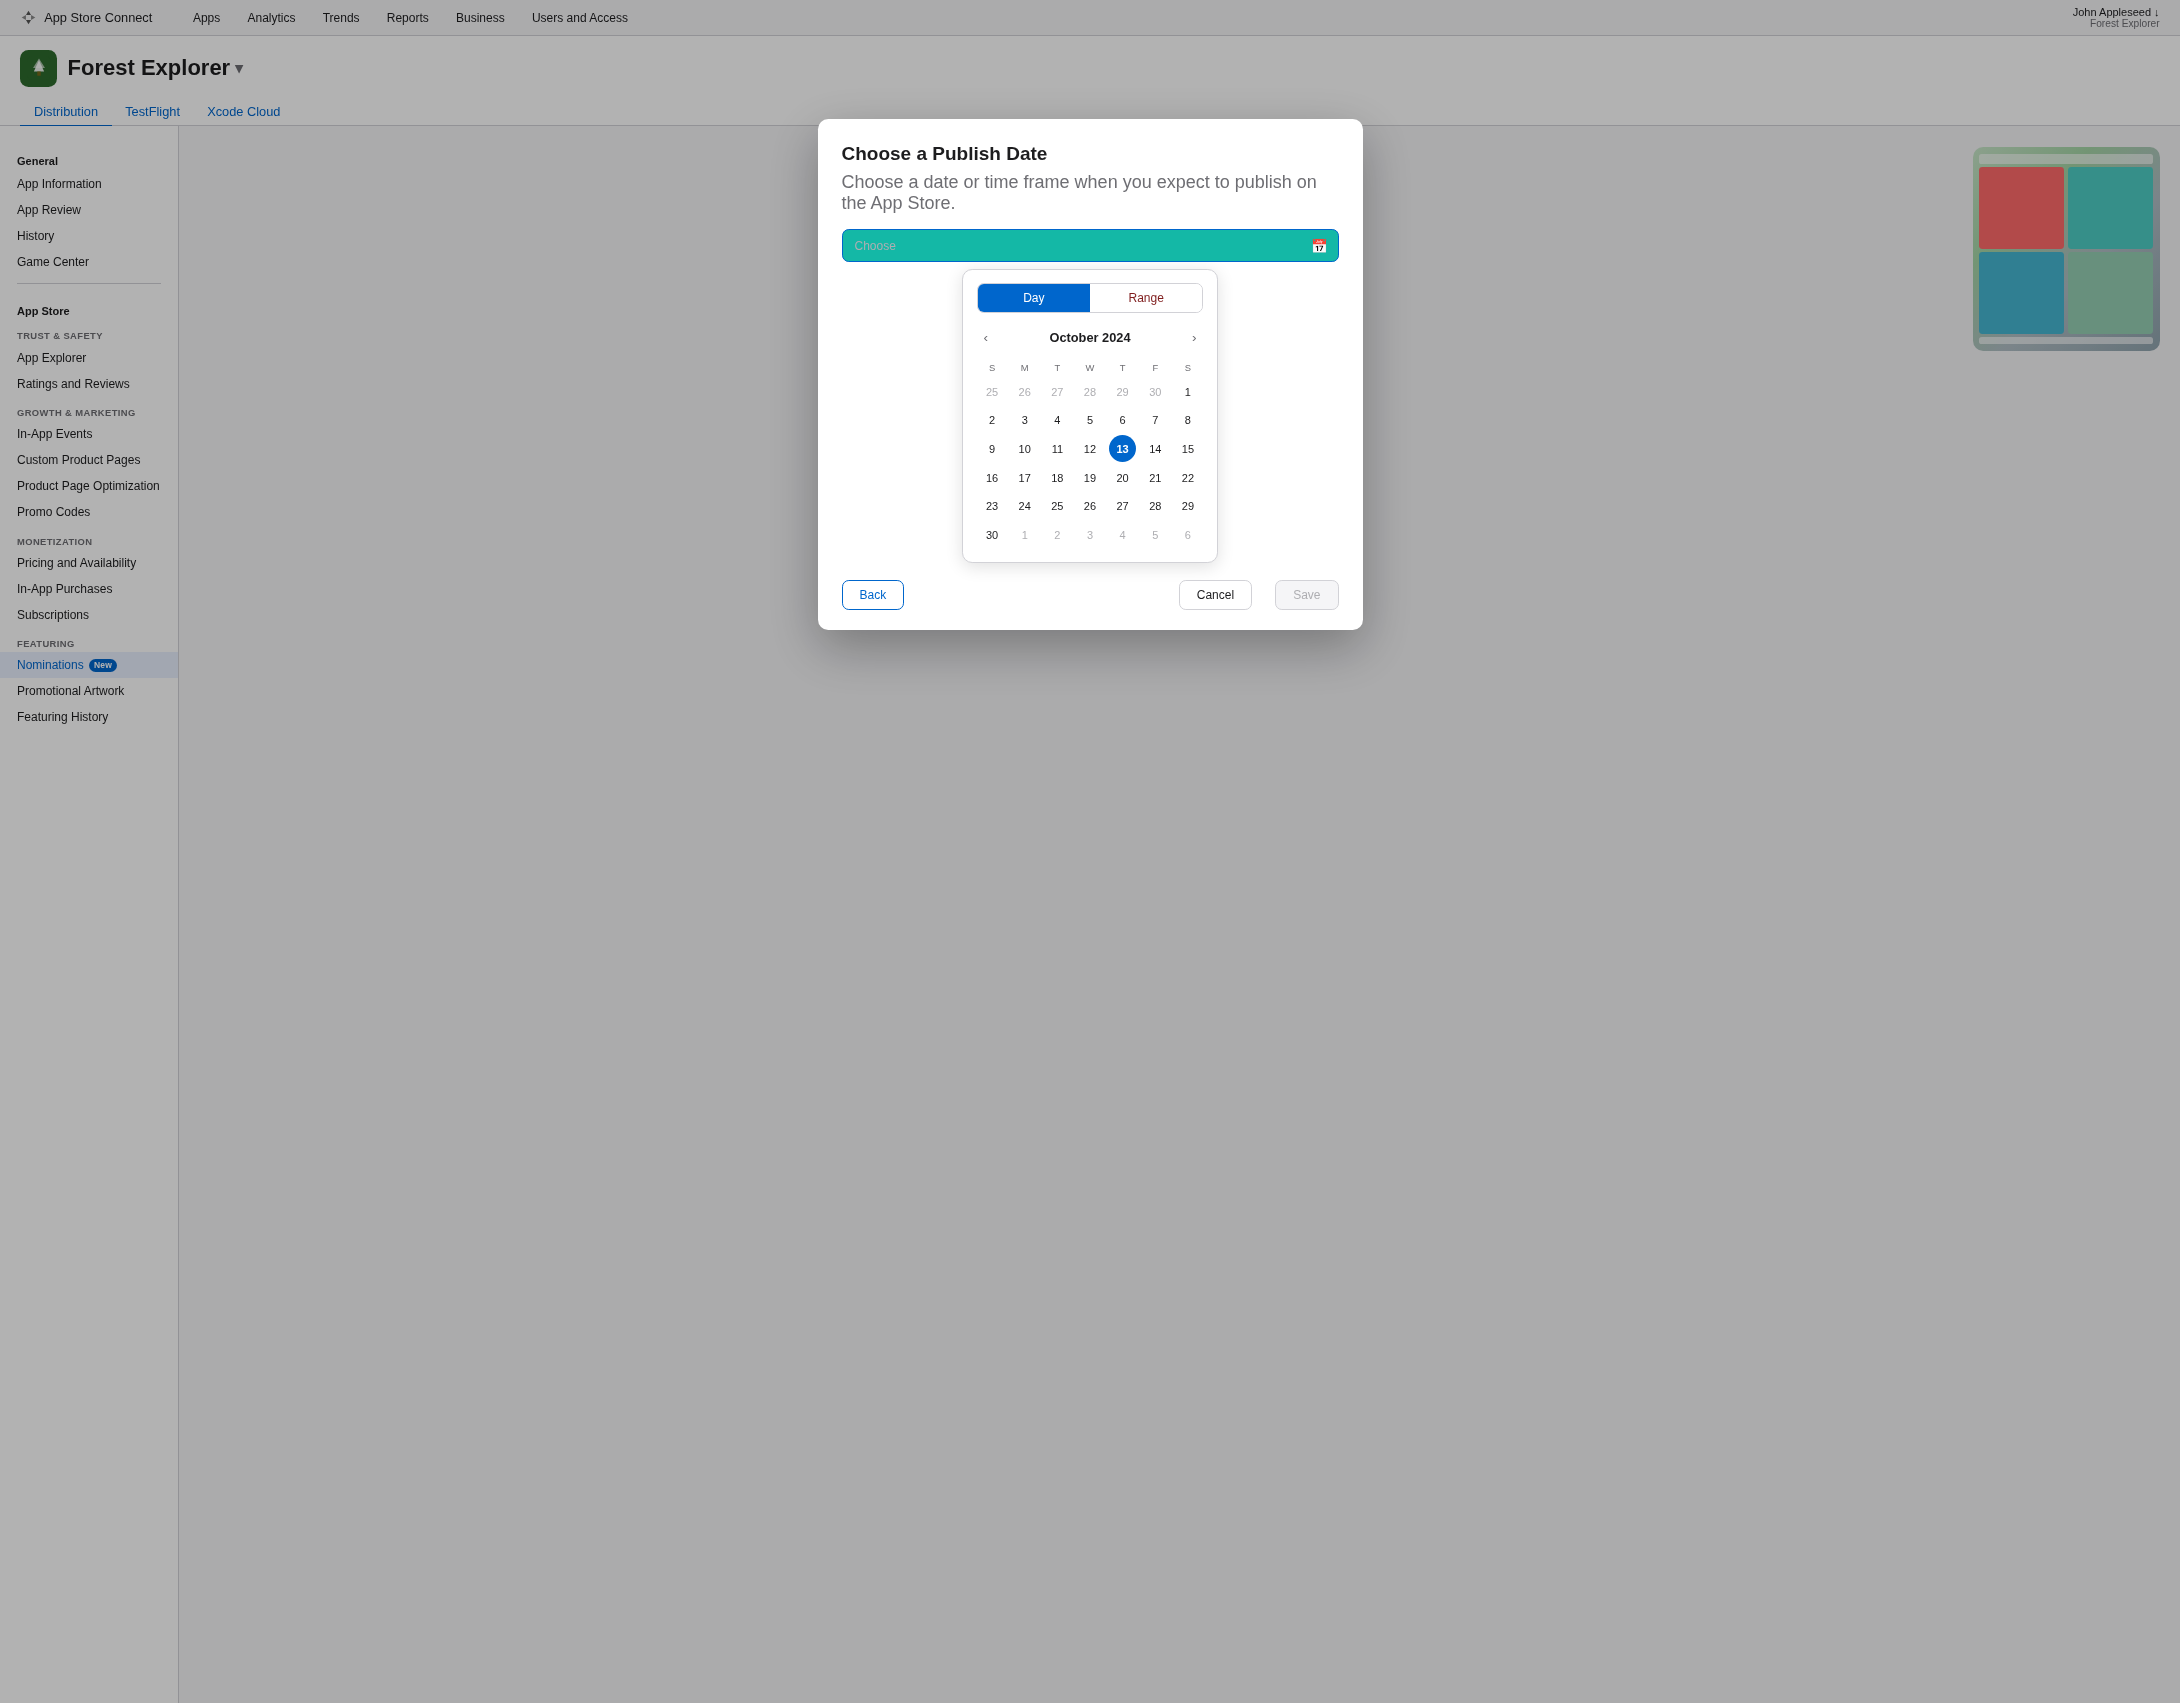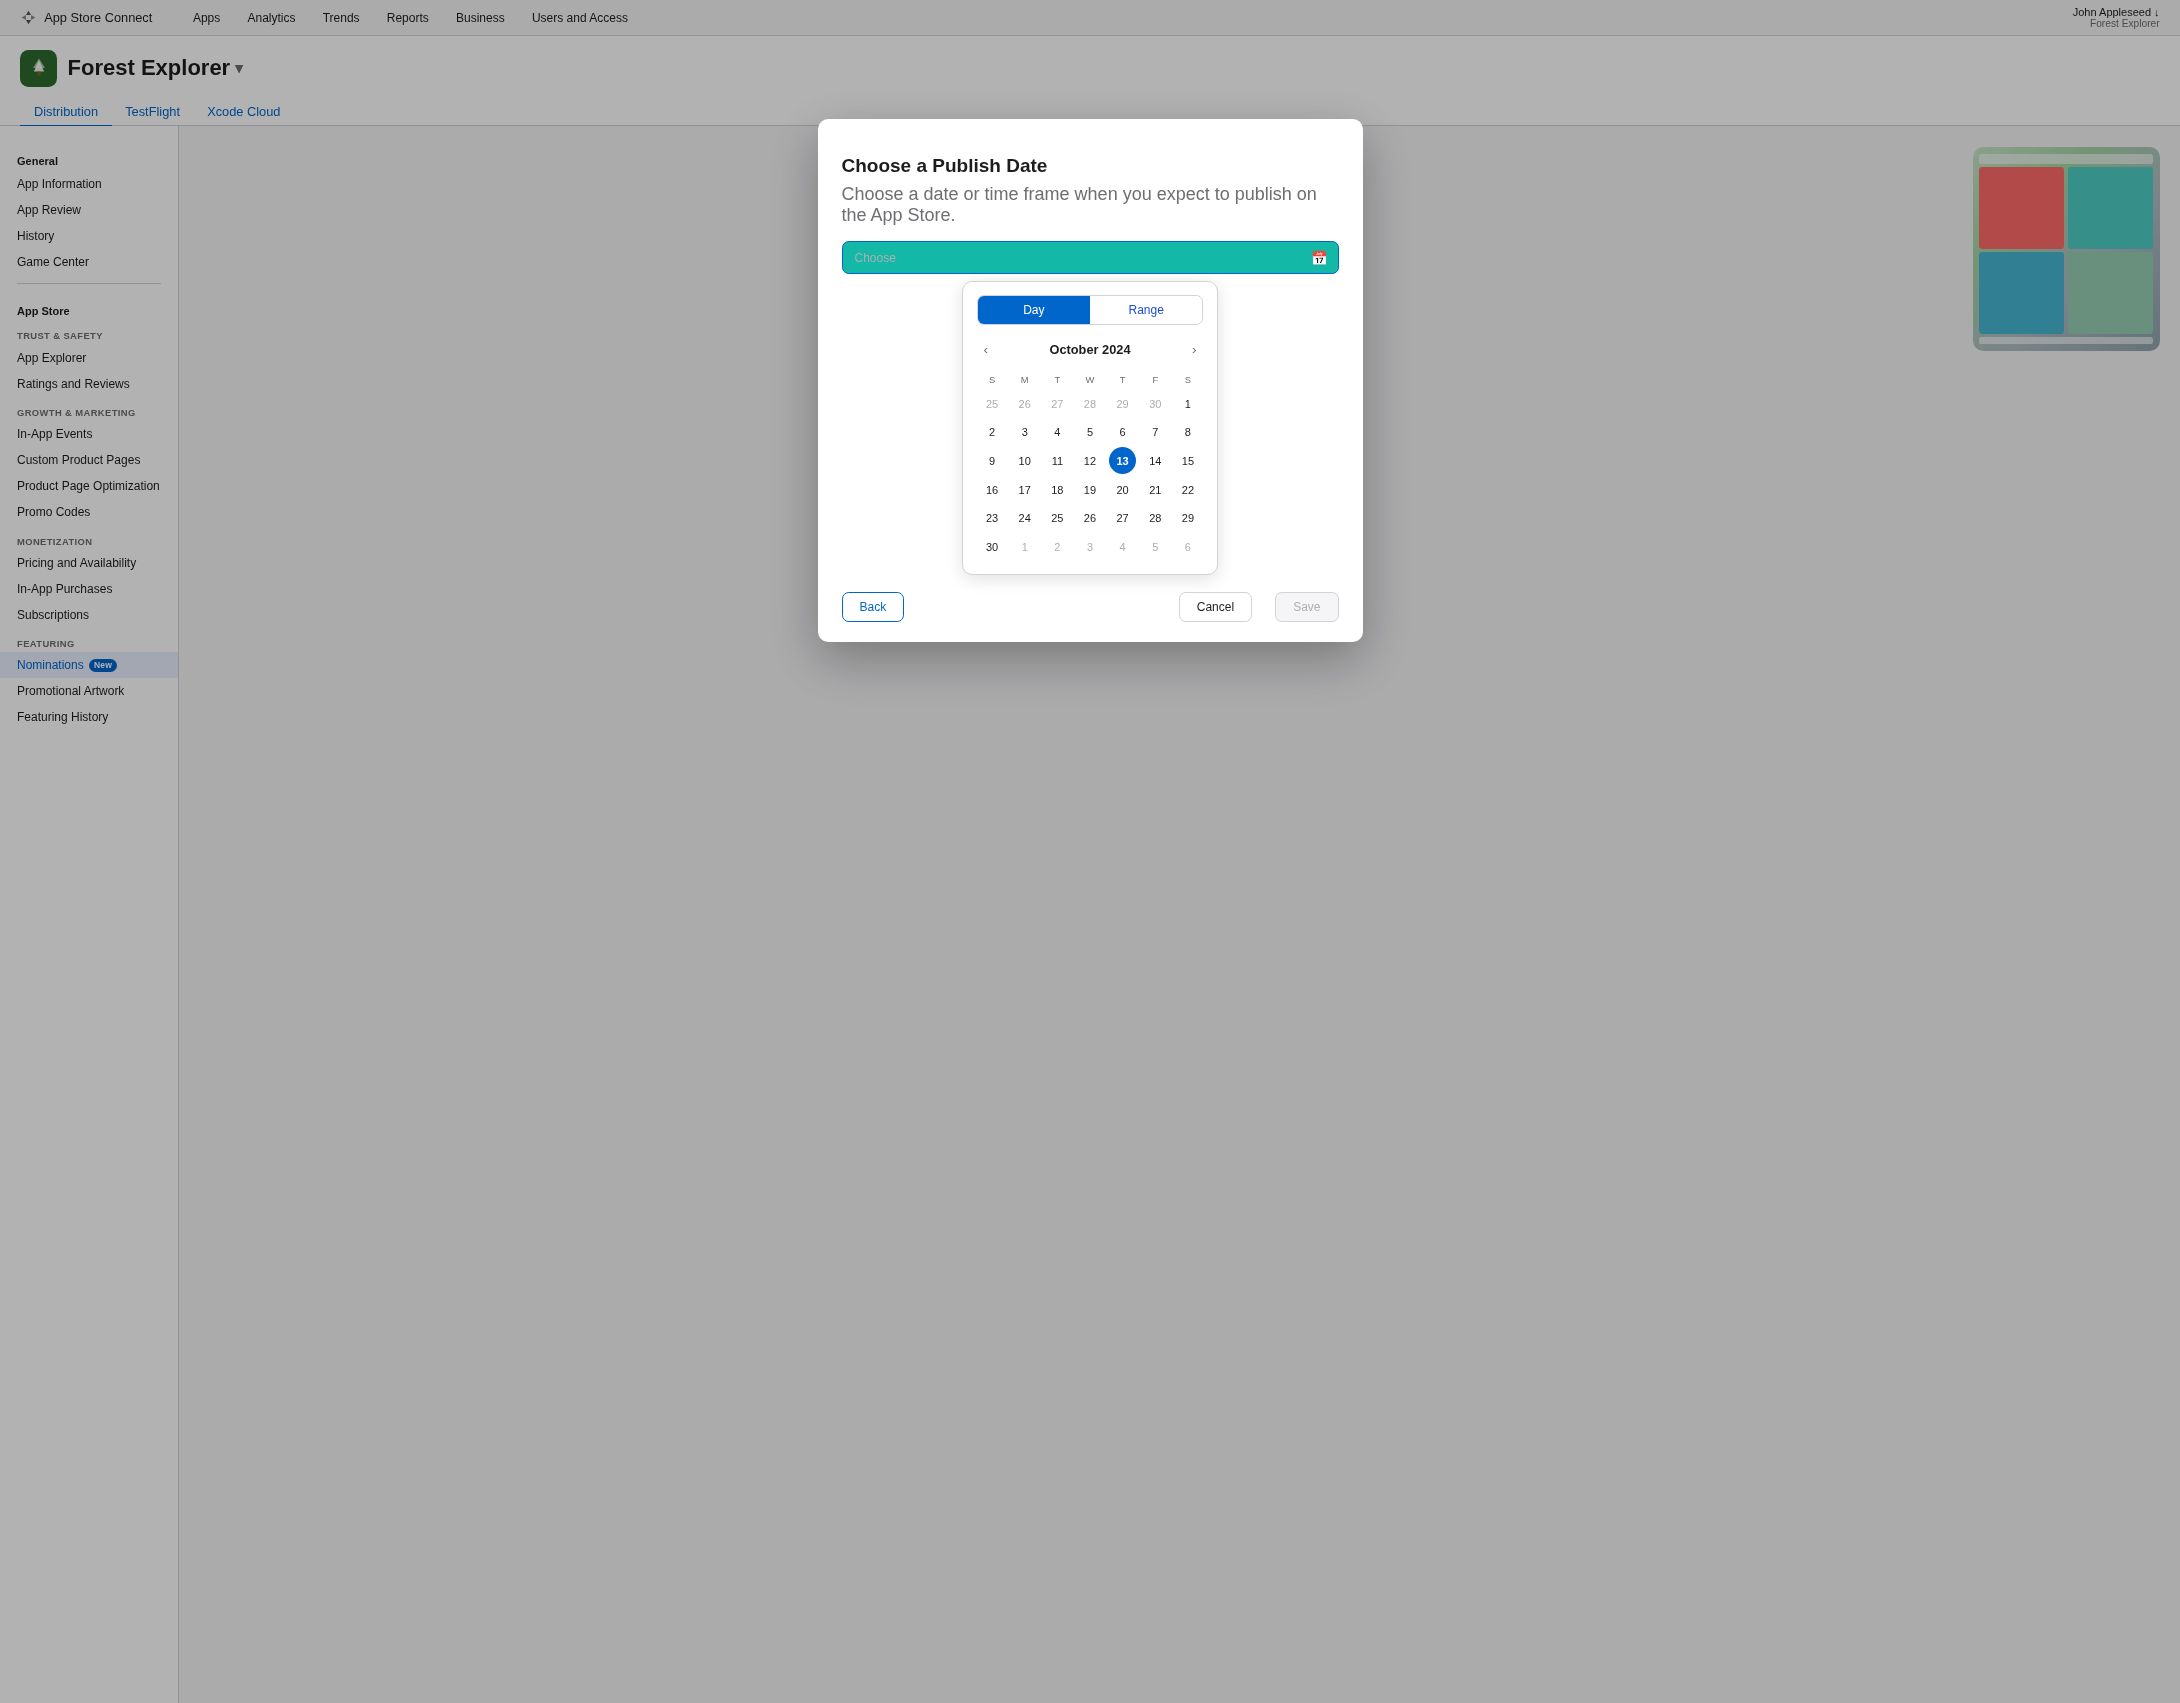--- a/index.html
+++ b/index.html
@@ -225,21 +225,20 @@
       padding: 24px 24px 20.4px 24px;
       width: 545px;
       box-shadow: 0 17px 51px rgba(0,0,0,0.3);
       position: relative;
     }
     .modal-title {
       font-size: 19px;
       font-weight: 600;
       color: #1d1d1f;
       margin-bottom: 6.8px;
-      margin-top: 12px;
     }
     .modal-subtitle {
       font-size: 18px;
       color: #6e6e73;
       margin-bottom: 15.3px;
     }
     .modal-input-wrapper {
       position: relative;
       margin-bottom: 6.8px;
     }
@@ -280,21 +279,21 @@
       border: 0.9px solid #d2d2d7;
       margin-bottom: 13.6px;
     }
     .cal-tab {
       flex: 1;
       padding: 6.8px;
       text-align: center;
       font-size: 12px;
       cursor: pointer;
       background: #fff;
-      color: #1d4ed8;
+      color: #7f1d1d;
     }
     .cal-tab.active {
       background: #0066cc;
       color: #fff;
       font-weight: 500;
     }
     .cal-header {
       display: flex;
       align-items: center;
       justify-content: space-between;

